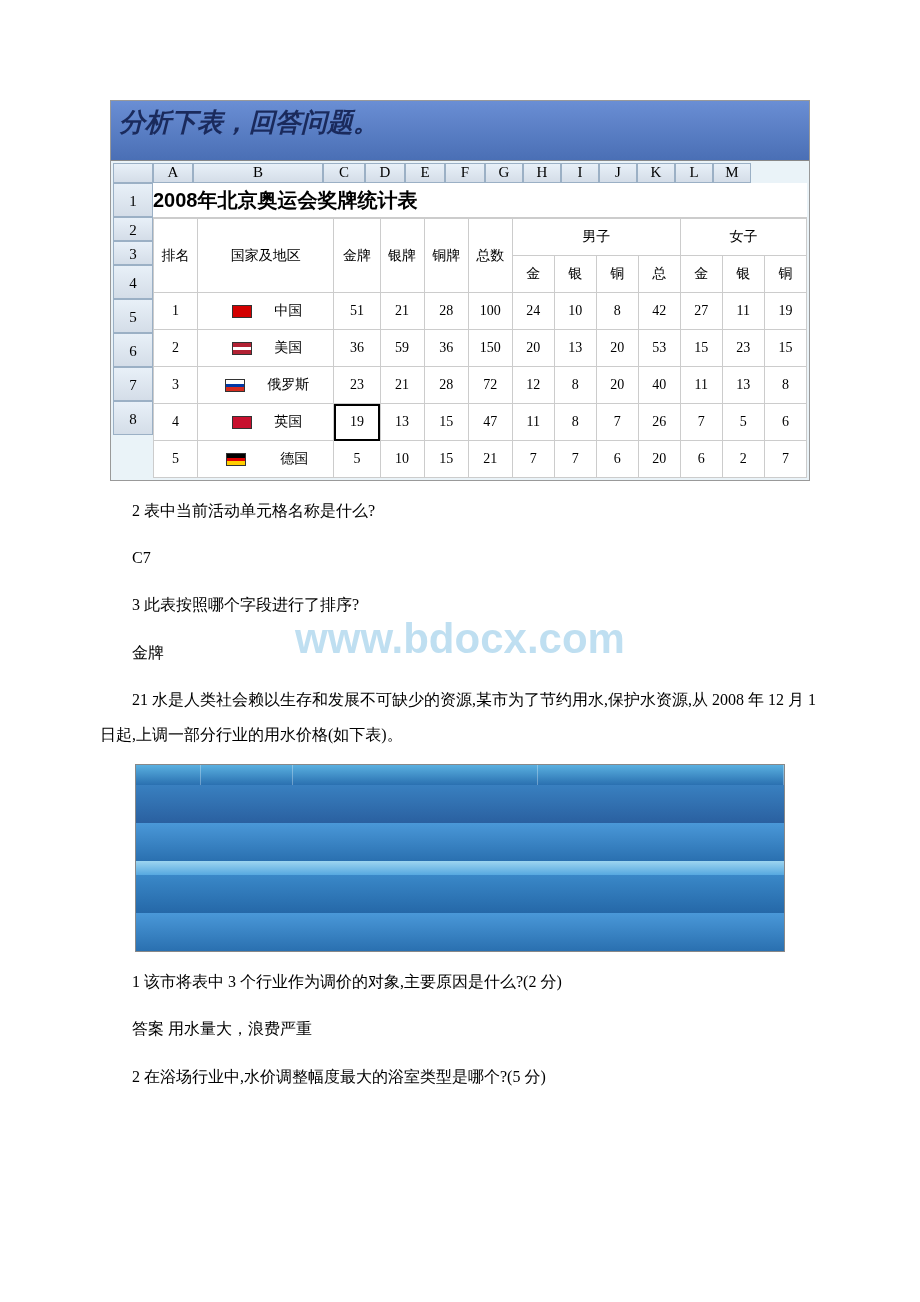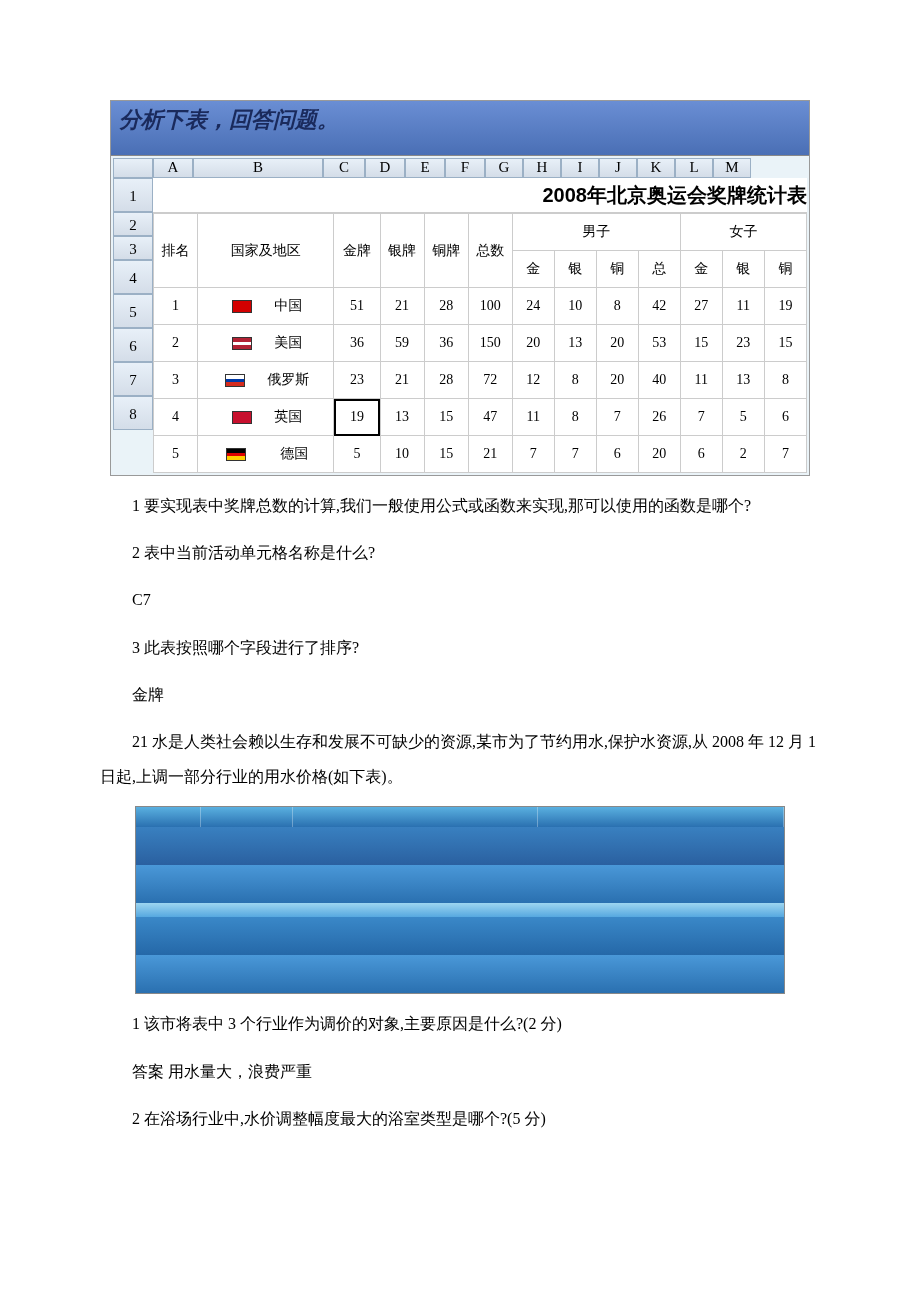--- a/index.html
+++ b/index.html
@@ -28,21 +28,21 @@
     .fig1 {
       margin: 100px 10px 0 10px;
       border: 1px solid #999;
       font-family: "SimSun", sans-serif;
       position: relative;
       z-index: 1;
     }
     .fig1-header {
       background: linear-gradient(#6a8ed4, #4a6fb5);
       color: #1a2a5c;
-      font-size: 22px;
+      font-size: 26px;
       font-weight: bold;
       padding: 4px 8px 20px 8px;
       border-bottom: 1px solid #888;
       font-style: italic;
       font-family: "SimHei",sans-serif;
     }
     .fig1-body {
       background: #eaf3f8;
       padding: 2px 2px;
     }
@@ -73,21 +73,21 @@
       line-height: 34px;
       box-sizing: border-box;
       font-family: "Times New Roman", serif;
     }
     .sheet {
       margin-left: 40px;
       background: #fff;
       border-collapse: collapse;
     }
     .sheet-title {
-      text-align: right;
+      text-align: left;
       font-size: 20px;
       font-weight: bold;
       font-family: "SimHei", sans-serif;
       border-bottom: 1px solid #ccc;
       height: 34px;
       line-height: 34px;
     }
     table.medals {
       width: 100%;
       border-collapse: collapse;
@@ -294,23 +294,23 @@
                 <td>2</td>
                 <td>7</td>
               </tr>
             </tbody>
         </table>
       </div>
       <div style="clear:both"></div>
     </div>
   </div>
 
+  <div class="watermark">www.bdocx.com</div>
 
   <div class="qa">
-    <p>1 要实现表中奖牌总数的计算,我们一般使用公式或函数来实现,那可以使用的函数是哪个?</p>
     <p>2 表中当前活动单元格名称是什么?</p>
     <p>C7</p>
     <p>3 此表按照哪个字段进行了排序?</p>
     <p>金牌</p>
   </div>
 
   <div class="qa">
     <p style="text-indent:2em;">21 水是人类社会赖以生存和发展不可缺少的资源,某市为了节约用水,保护水资源,从 2008 年 12 月 1 日起,上调一部分行业的用水价格(如下表)。</p>
   </div>
 

